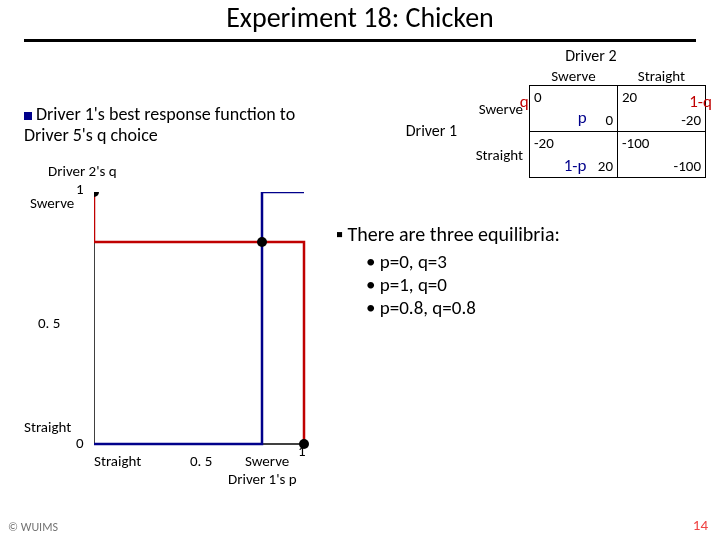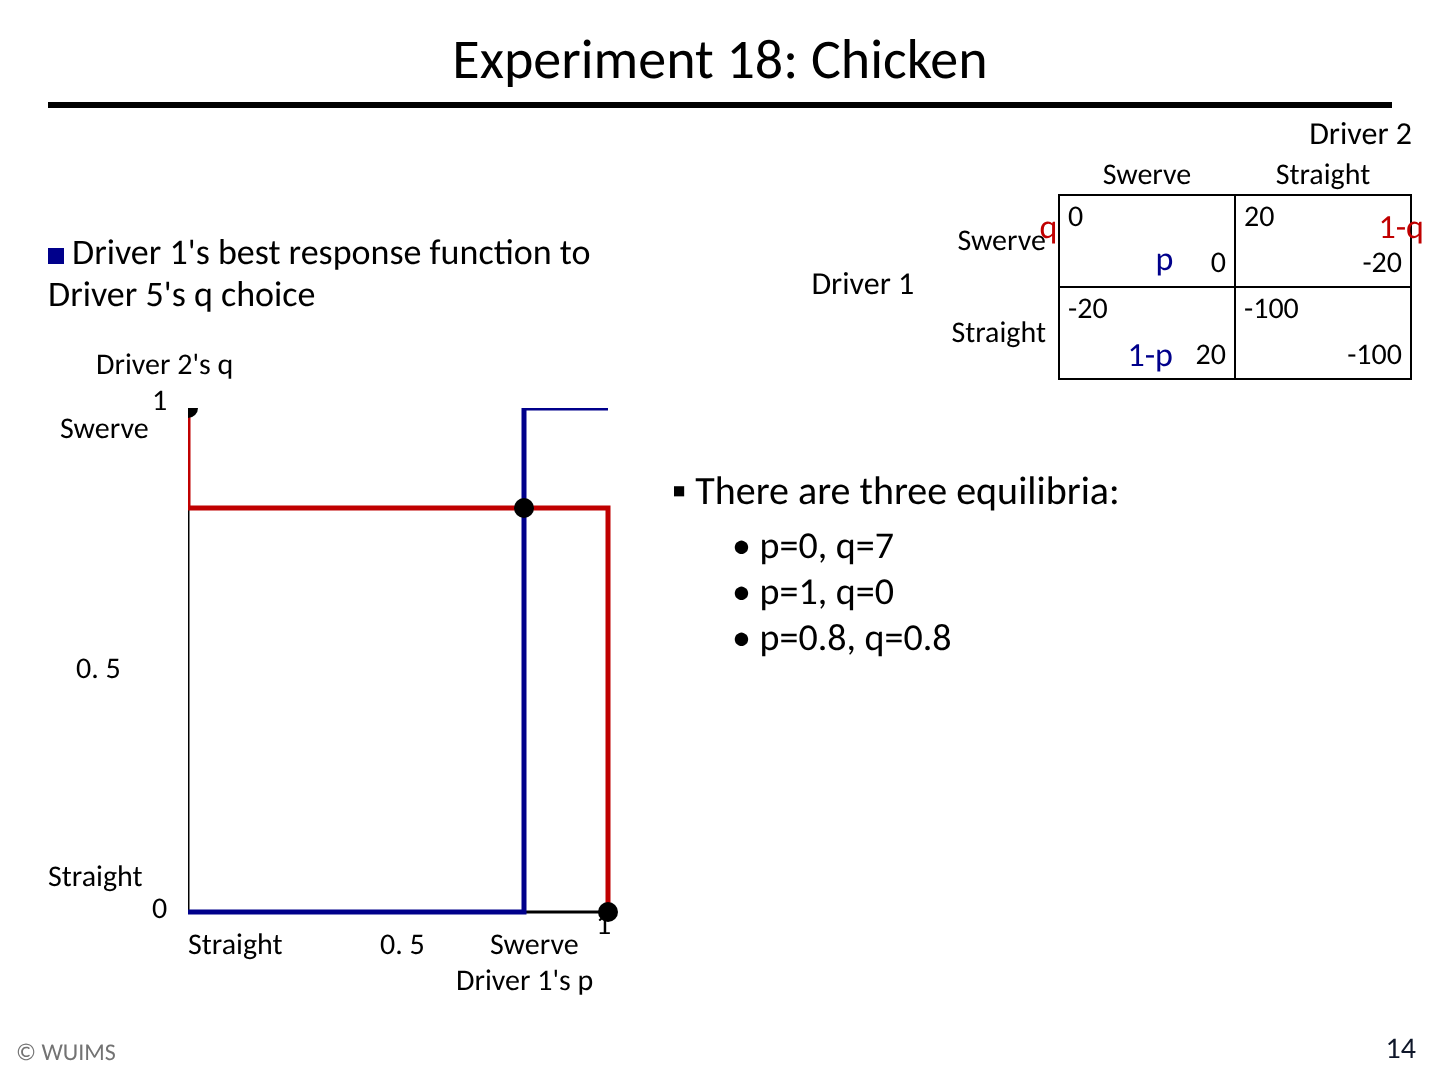--- a/index.html
+++ b/index.html
@@ -8,21 +8,21 @@
     height: 540px;
     background: #fff;
     font-family: "Calibri", "Segoe UI", Arial, sans-serif;
     color: #000;
     position: relative;
     overflow: hidden;
   }
   .title {
     font-size: 28px;
     text-align: center;
-    padding-top: 12px;
+    padding-top: 0;
     font-weight: 400;
   }
   .title-rule {
     border: none;
     border-top: 3px solid #000;
     margin: 4px 24px 0 24px;
   }
   .content {
     position: relative;
     height: 470px;
@@ -64,21 +64,21 @@
   .xSwerve { position:absolute; left:221px; top:290px; font-size:15px; }
   .xlabel { position:absolute; left:204px; top:308px; font-size:15px; }
   svg.plot { position:absolute; left:70px; top:30px; }
 
   
   .matrix {
     position: absolute;
     right: 14px; top: 4px;
     font-size: 15px;
   }
-  .matrix .d2head { text-align:right; font-size:16px; padding-bottom:2px; }
+  .matrix .d2head { text-align:center; font-size:16px; padding-bottom:2px; }
   .matrix table { border-collapse: collapse; }
   .matrix td.cell {
     border: 1px solid #000;
     width: 88px; height: 46px;
     position: relative;
     font-size: 15px;
   }
   .matrix td.collab { text-align:center; font-size:15px; border:none; }
   .matrix td.rowlab { text-align:right; font-size:15px; border:none; padding-right:6px; }
   .matrix .tl { position:absolute; left:4px; top:2px; }
@@ -102,21 +102,21 @@
   .bullets ul { list-style: none; margin: 4px 0 0 30px; font-size:19px; }
   .bullets ul li::before { content:"• "; }
 
   
   .footer-left {
     position:absolute; left:8px; bottom:6px;
     font-size:12px; color:#737373;
   }
   .footer-right {
     position:absolute; right:12px; bottom:6px;
-    font-size:15px; color:#0f172a;
+    font-size:15px; color:#ef4444;
   }
 </style>
 </head>
 <body>
 
 <h1 class="title">Experiment 18: Chicken</h1>
 <hr class="title-rule">
 
 <div class="content">
 
@@ -188,21 +188,21 @@
           </td>
         </tr>
       </tbody>
         </table>
     </div>
   </div>
 
   <div class="bullets">
     <div class="lead">There are three equilibria:</div>
     <ul>
-      <li>p=0, q=7</li>
+      <li>p=0, q=3</li>
       <li>p=1, q=0</li>
       <li>p=0.8, q=0.8</li>
     </ul>
   </div>
 
 </div>
 
 <div class="footer-left">© WUIMS</div>
 <div class="footer-right">14</div>
 

